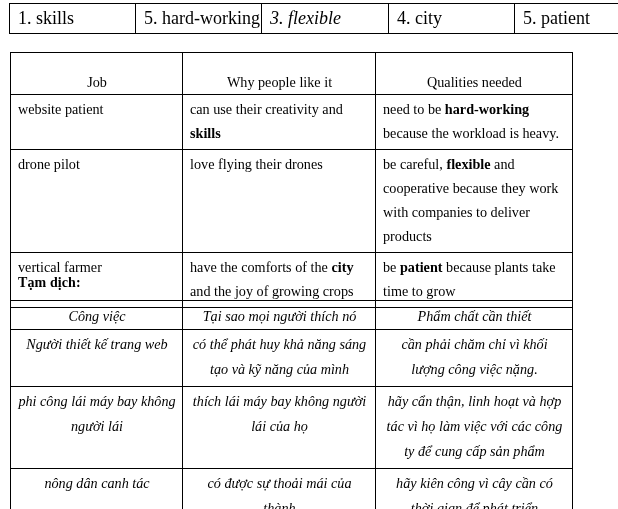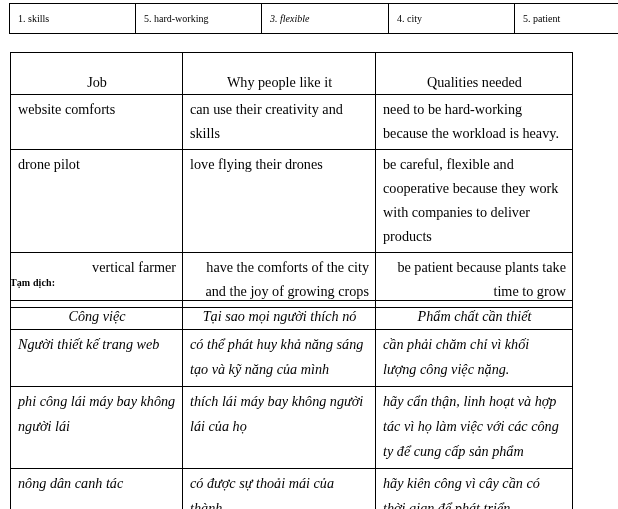--- a/index.html
+++ b/index.html
@@ -29,21 +29,21 @@
     left: 9px;
     top: 3px;
     width: 588px;
     border-collapse: collapse;
     table-layout: fixed;
   }
   .answers-table td {
     border: 1px solid #000000;
     height: 26px;
     padding: 1px 0 2px 8px;
-    font-size: 10px;
+    font-size: 18px;
     line-height: 17px;
     vertical-align: middle;
     white-space: nowrap;
     overflow: hidden;
   }
   .answers-table .c1 { width: 117px; }
   .answers-table .c2 { width: 117px; }
   .answers-table .c3 { width: 118px; font-style: italic; }
   .answers-table .c4 { width: 117px; }
   .answers-table .c5 { width: 119px; }
@@ -71,35 +71,36 @@
     text-align: center;
     padding-top: 19px;
     padding-bottom: 1px;
     height: 23px;
     line-height: 21px;
     vertical-align: middle;
   }
   .main-table .mc1 { width: 172px; }
   .main-table .mc2 { width: 193px; }
   .main-table .mc3 { width: 197px; }
-  .main-table td b { font-weight: normal; }
+  .main-table td b { font-weight: bold; }
 
   .row-h1 td { height: 52px; }
   .row-h2 td { height: 101px; }
-  .row-h3 td { height: 47px; text-align: right; }
+  .row-h3 td { height: 47px; }
 
   
   .tamdich {
     position: absolute;
     left: 10px;
     top: 274px;
-    font-size: 10px;
+    font-size: 14px;
     font-weight: bold;
     line-height: 18px;
     letter-spacing: 0.1px;
+    padding-left: 8px;
   }
 
   
   .vi-table {
     position: absolute;
     left: 10px;
     top: 300px;
     width: 562px;
     border-collapse: collapse;
     table-layout: fixed;
@@ -107,20 +108,21 @@
   .vi-table th,
   .vi-table td {
     border: 1px solid #000000;
     font-size: 14.2px;
     line-height: 25px;
     vertical-align: top;
     padding: 2px 6px 4px 7px;
     font-style: italic;
     font-weight: normal;
     box-sizing: border-box;
+    text-align: center;
   }
   .vi-table th {
     text-align: center;
     height: 25px;
     line-height: 23px;
     padding-top: 4px;
     padding-bottom: 1px;
     vertical-align: middle;
   }
   .vi-table .vc1 { width: 172px; }
@@ -153,21 +155,21 @@
   <table class="main-table">
     <thead>
       <tr>
         <th class="mc1">Job</th>
         <th class="mc2">Why people like it</th>
         <th class="mc3">Qualities needed</th>
       </tr>
     </thead>
     <tbody>
       <tr class="row-h1">
-        <td class="mc1">website comforts</td>
+        <td class="mc1">website patient</td>
         <td class="mc2">
           <span class="cellline">can use their creativity and</span>
           <span class="cellline"><b>skills</b></span>
         </td>
         <td class="mc3">
           <span class="cellline"><span>need to be </span><b>hard-working</b></span>
           <span class="cellline">because the workload is heavy.</span>
         </td>
       </tr>
       <tr class="row-h2">

